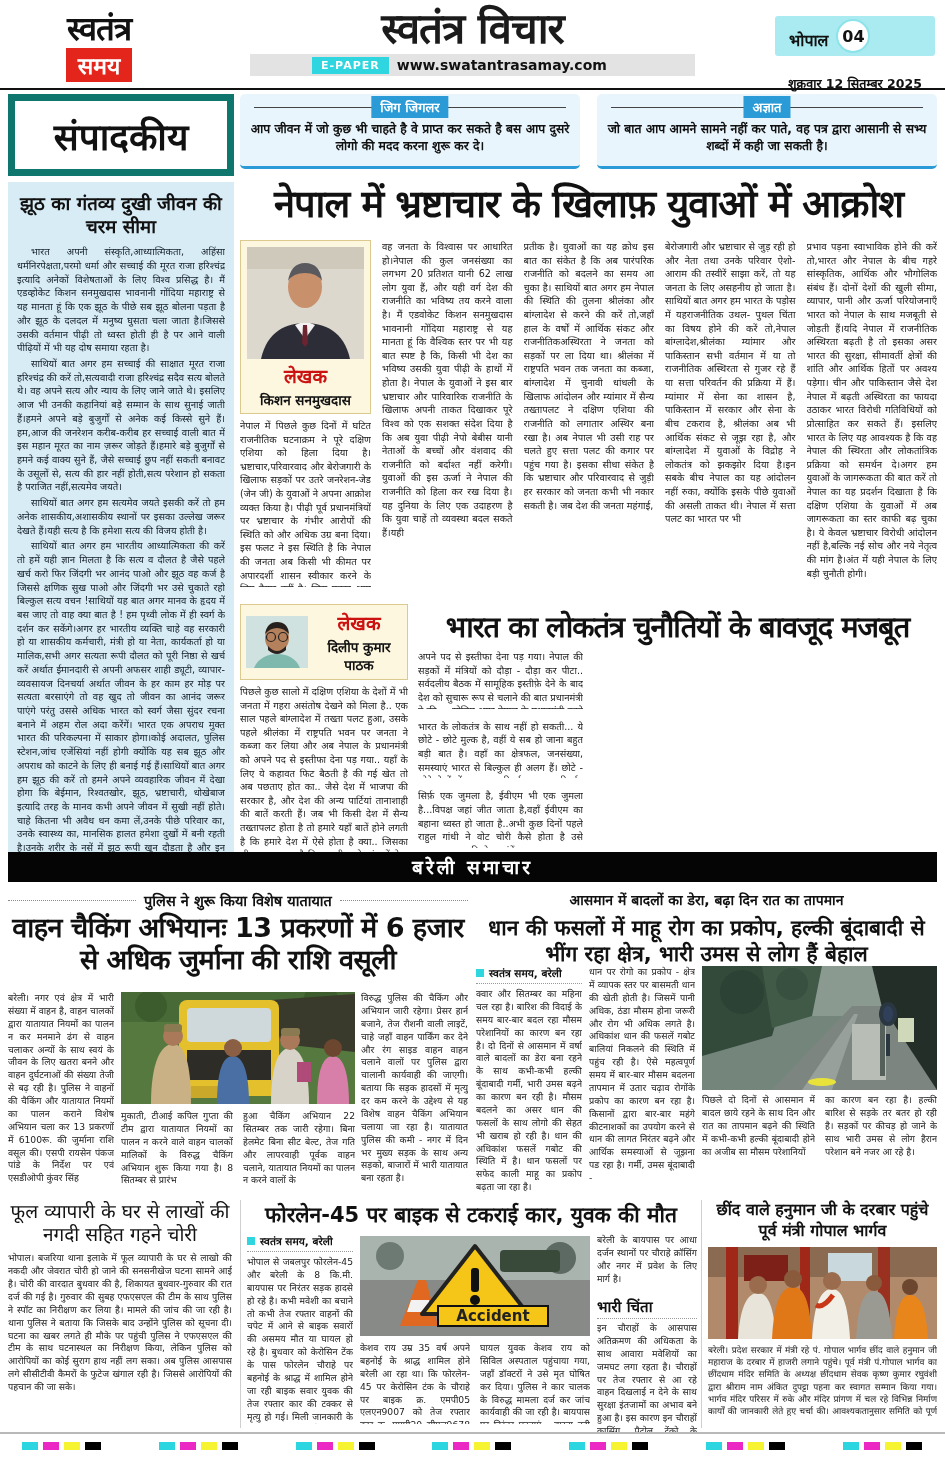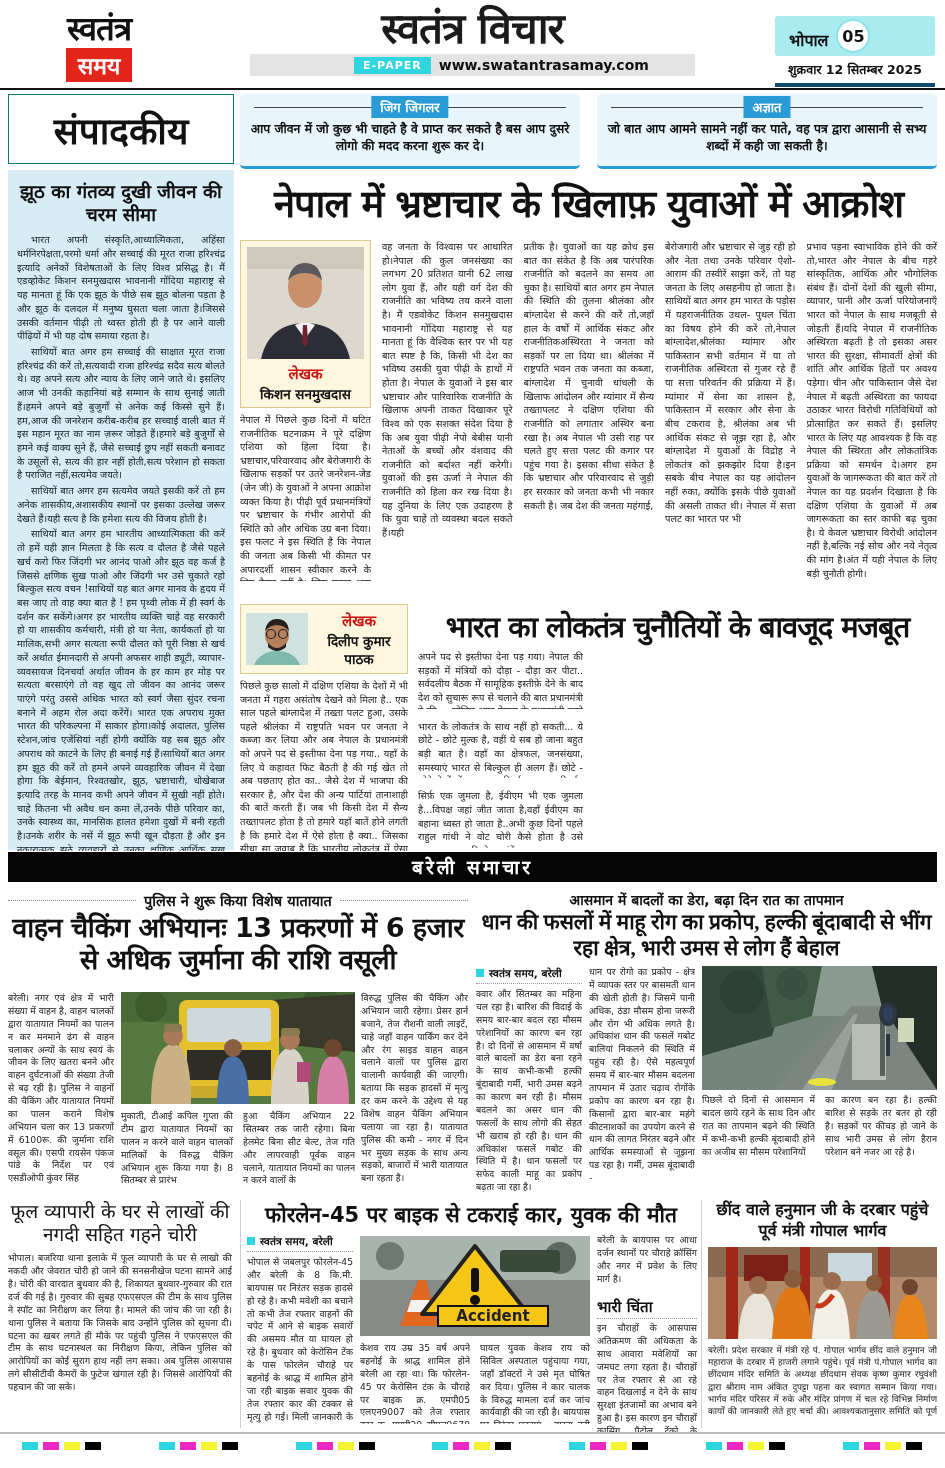--- a/index.html
+++ b/index.html
@@ -8,48 +8,48 @@
   .abs{position:absolute;}
   .bt{font-size:9.6px;line-height:1.42;color:#1c1c1c;text-align:justify;overflow:hidden;}
   .bt-sm{font-size:9.2px;line-height:1.4;color:#1c1c1c;text-align:justify;overflow:hidden;}
   .center{text-align:center;}
 
   
   .logo-top{font-size:33px;font-weight:800;letter-spacing:-1px;line-height:1;}
   .logo-bottom{display:inline-block;background:#e4251c;color:#fff;font-size:23px;font-weight:800;
                padding:1px 12px;margin-top:3px;}
   .paper-title{font-size:42px;font-weight:800;line-height:1;letter-spacing:-1px;color:#1b1b1b;white-space:nowrap;}
-  .webbar{background:#e3e3e3;height:22px;display:flex;align-items:center;gap:8px;padding-left:104px;}
+  .webbar{background:#e3e3e3;height:22px;display:flex;align-items:center;gap:8px;padding-left:62px;}
   .epaper{background:#2fd5df;color:#fff;font-size:11px;font-weight:700;padding:2px 9px;letter-spacing:1px;}
   .website{font-size:14px;font-weight:700;color:#111;}
   .citybox{background:#a9ebf0;display:flex;align-items:center;gap:8px;padding:3px 6px 3px 14px;border-radius:3px;}
   .cityname{font-size:16px;font-weight:800;margin-top:8px;}
   .pagecircle{width:30px;height:30px;border-radius:50%;background:#fff;border:2px solid #8ce3ea;
               display:flex;align-items:center;justify-content:center;font-size:16px;font-weight:800;}
-  .datetext{font-size:12.5px;font-weight:700;margin-top:5px;text-align:center;border-bottom:4px solid #0c4a6e;padding-bottom:5px;}
+  .datetext{font-size:12.5px;font-weight:700;margin-top:19px;text-align:center;border-bottom:4px solid #0c4a6e;padding-bottom:5px;}
 
   
   .quotebox{position:relative;width:340px;height:72px;background:#e9f5fc;border-bottom:3px solid #2a9bd6;border-radius:5px;}
   .quoteline{position:absolute;left:14px;right:14px;top:13px;border-top:1.5px solid #444;}
   .quotetab{position:absolute;top:2px;left:50%;transform:translateX(-50%);background:#2a9bd6;color:#fff;
             font-size:13px;font-weight:800;padding:2px 9px;white-space:nowrap;}
   .quotetext{position:absolute;left:10px;right:10px;top:27px;font-size:12.3px;font-weight:700;line-height:1.35;text-align:center;}
 
   
-  .edit-head{border:1px solid #0f766e;background:#fff;height:68px;display:flex;align-items:center;justify-content:center;
+  .edit-head{border:7px solid #0f766e;background:#fff;height:68px;display:flex;align-items:center;justify-content:center;
              font-size:37px;font-weight:800;}
   .edit-panel{background:#d8ecf6;padding:8px 9px 6px 9px;}
   .edit-sub{font-size:18.5px;font-weight:800;text-align:center;line-height:1.25;margin:2px 0 7px 0;}
   .edit-body{font-size:9.6px;line-height:1.43;text-align:justify;color:#15202a;overflow:hidden;}
   .edit-body p{margin:0 0 2px 0;text-indent:14px;}
 
   
   .lead-headline{font-size:38px;font-weight:800;text-align:center;letter-spacing:-1px;white-space:nowrap;}
   .author-card{background:#fdf7e0;border:1px solid #dcc98e;padding:6px 6px 4px 6px;text-align:center;}
-  .author-label{color:#cc1111;font-size:15px;font-weight:800;margin-top:4px;}
+  .author-label{color:#cc1111;font-size:19px;font-weight:800;margin-top:4px;}
   .author-name{font-size:13.5px;font-weight:800;margin-top:2px;}
   .author-card2{background:#fdf7e0;border:1px solid #dcc98e;display:flex;gap:8px;padding:5px;align-items:center;}
 
   .sec-headline{font-size:29px;font-weight:800;text-align:center;letter-spacing:-1px;white-space:nowrap;overflow:hidden;}
 
   
   .section-bar{background:#050505;color:#fff;display:flex;align-items:center;justify-content:center;
                font-size:19px;font-weight:800;letter-spacing:3px;}
 
   .kicker-row{display:flex;align-items:center;gap:8px;}
@@ -89,21 +89,21 @@
     <div class="abs center" style="left:250px;top:8px;width:445px;">
       <div class="paper-title">स्वतंत्र विचार</div>
       <div class="webbar" style="margin-top:4px;">
         <span class="epaper">E-PAPER</span>
         <span class="website">www.swatantrasamay.com</span>
       </div>
     </div>
     <div class="abs" style="right:10px;top:16px;width:160px;">
       <div class="citybox">
         <span class="cityname">भोपाल</span>
-        <span class="pagecircle">05</span>
+        <span class="pagecircle">04</span>
       </div>
       <div class="datetext">शुक्रवार 12 सितम्बर 2025</div>
     </div>
   </div>
 
   <div class="abs" style="left:8px;top:94px;width:226px;height:752px;">
     <div class="edit-head">संपादकीय</div>
     <div class="edit-panel" style="height:666px;margin-top:6px;">
       <div class="edit-sub">झूठ का गंतव्य दुखी जीवन की चरम सीमा</div>
       <div class="edit-body" style="height:618px;">
@@ -214,21 +214,21 @@
     </svg>
     <div class="abs caption-cols" style="left:113px;top:220px;width:234px;">
       <div class="bt-sm" style="width:112px;height:86px;">मुकाती, टीआई कपिल गुप्ता की टीम द्वारा यातायात नियमों का पालन न करने वाले वाहन चालकों मालिकों के विरुद्ध चैकिंग अभियान शुरू किया गया है। 8 सितम्बर से प्रारंभ</div>
       <div class="bt-sm" style="width:112px;height:86px;">हुआ चैकिंग अभियान 22 सितम्बर तक जारी रहेगा। बिना हेलमेट बिना सीट बेल्ट, तेज गति और लापरवाही पूर्वक वाहन चलाने, यातायात नियमों का पालन न करने वालों के</div>
     </div>
     <div class="abs bt-sm" style="left:353px;top:102px;width:107px;height:204px;">विरुद्ध पुलिस की चैकिंग और अभियान जारी रहेगा। प्रेसर हार्न बजाने, तेज रौशनी वाली लाइटें, चाहे जहाँ वाहन पार्किंग कर देने और रंग साइड वाहन वाहन चलाने वालों पर पुलिस द्वारा चालानी कार्यवाही की जाएगी। बताया कि सड़क हादसों में मृत्यु दर कम करने के उद्देश्य से यह विशेष वाहन चैकिंग अभियान चलाया जा रहा है। यातायात पुलिस की कमी - नगर में दिन भर मुख्य सड़क के साथ अन्य सड़को, बाजारों में भारी यातायात बना रहता है।</div>
   </div>
 
   <div class="abs" style="left:476px;top:890px;width:461px;height:306px;">
     <div class="kicker-label center" style="display:block;font-size:14px;">आसमान में बादलों का डेरा, बढ़ा दिन रात का तापमान</div>
-    <div class="h-weather" style="margin-top:1px;font-family:Liberation Serif, serif;">धान की फसलों में माहू रोग का प्रकोप, हल्की बूंदाबादी से भींग रहा क्षेत्र, भारी उमस से लोग हैं बेहाल</div>
+    <div class="h-weather" style="margin-top:7px;">धान की फसलों में माहू रोग का प्रकोप, हल्की बूंदाबादी से भींग रहा क्षेत्र, भारी उमस से लोग हैं बेहाल</div>
     <div class="abs" style="left:0;top:76px;width:106px;height:230px;">
       <div class="byline">
         <span class="sq"></span>
         <span>स्वतंत्र समय, बरेली</span>
       </div>
       <div class="bt-sm" style="height:208px;">क्वार और सितम्बर का महिना चल रहा है। बारिश की विदाई के समय बार-बार बदल रहा मौसम परेशानियों का कारण बन रहा है। दो दिनों से आसमान में वर्षा वाले बादलों का डेरा बना रहने के साथ कभी-कभी हल्की बूंदाबादी गर्मी, भारी उमस बढ़ने का कारण बन रही है। मौसम बदलने का असर धान की फसलों के साथ लोगो की सेहत भी खराब हो रही है। धान की अधिकांश फसलें गबोट की स्थिति में है। धान फसलों पर सफेद काली माहू का प्रकोप बढ़ता जा रहा है।</div>
     </div>
     <div class="abs bt-sm" style="left:113px;top:76px;width:106px;height:230px;">धान पर रोगो का प्रकोप - क्षेत्र में व्यापक स्तर पर बासमती धान की खेती होती है। जिसमें पानी अधिक, ठंडा मौसम होना जरूरी और रोग भी अधिक लगते है। अधिकांश धान की फसलें गबोट बालियां निकलने की स्थिति में पहुंच रही है। ऐसे महत्वपूर्ण समय में बार-बार मौसम बदलना तापमान में उतार चढ़ाव रोगोंके प्रकोप का कारण बन रहा है। किसानों द्वारा बार-बार महंगे कीटनाशकों का उपयोग करने से धान की लागत निरंतर बढ़ने और आर्थिक समस्याओं से जूझना पड रहा है। गर्मी, उमस बूंदाबादी -</div>
     <svg class="abs photo" style="left:226px;top:76px;" width="235" height="124" viewBox="0 0 235 124">
       <rect width="235" height="124" fill="#74867c"></rect>

